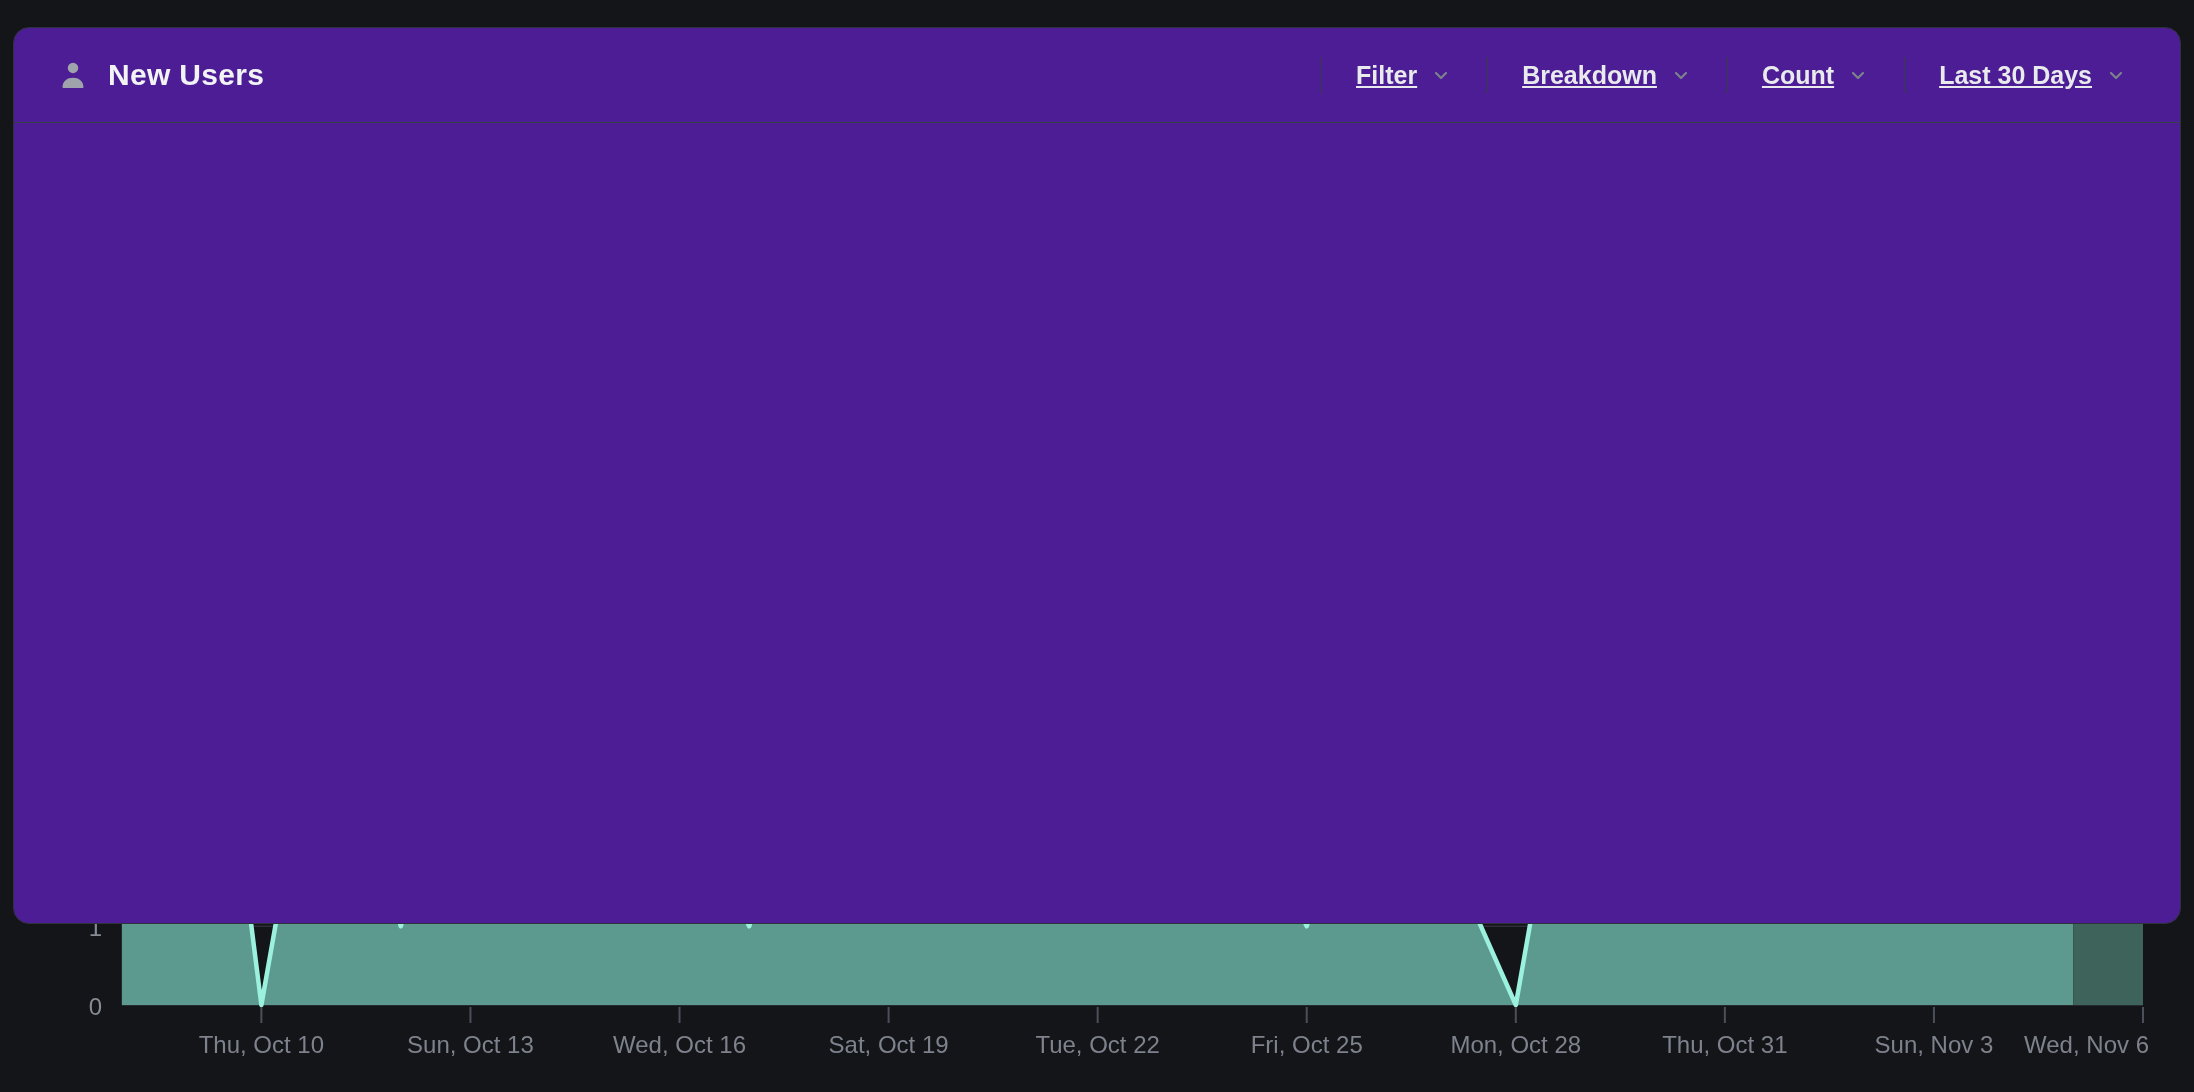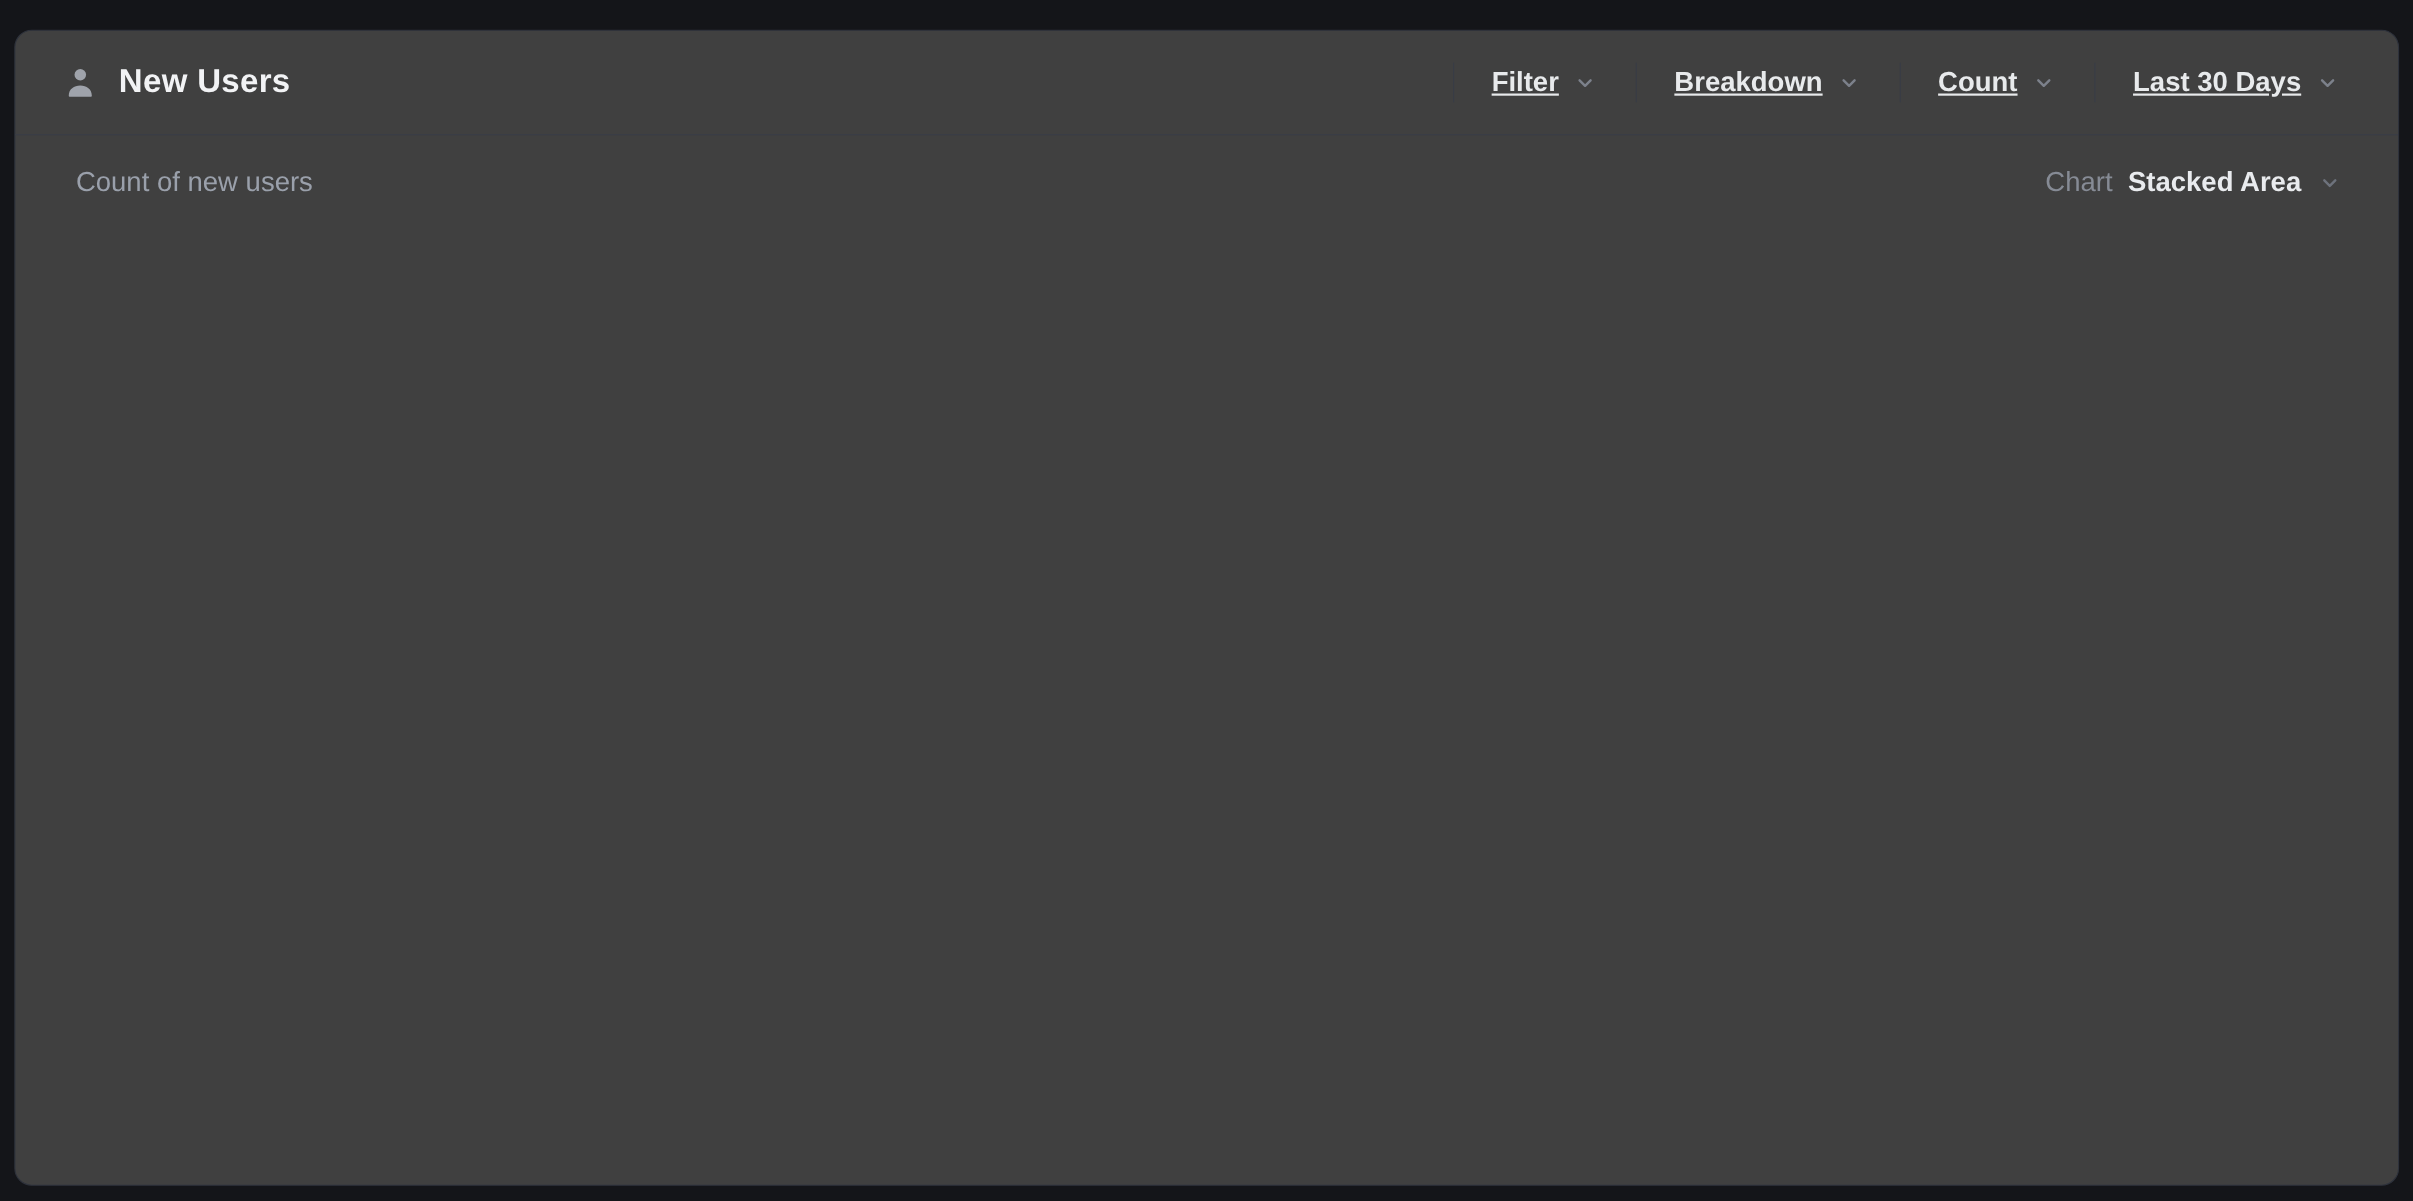--- a/index.html
+++ b/index.html
@@ -1,19 +1,19 @@
 <!DOCTYPE html>
 <html><head>
 <meta charset="utf-8">
 <style>
   * { margin:0; padding:0; box-sizing:border-box; }
   html,body { width:2194px; height:1092px; background:#141519; overflow:hidden;
               font-family:"Liberation Sans", sans-serif; }
-  .card { position:absolute; left:13px; top:27px; width:2168px; height:1051px;
-          background:#404040; border:1px solid #2e323c; border-radius:16px; }
+  .card { position:absolute; left:13px; top:27px; width:2168px; height:897px;
+          background:#4c1d95; border:1px solid #2e323c; border-radius:16px; }
   .card-header { position:absolute; top:0; left:0; right:0; height:95px;
                  display:flex; align-items:center; padding:0 46px 0 42px;
                  border-bottom:1px solid #3a3e48; }
   .title-wrap { display:flex; align-items:center; gap:18px; }
   .user-ic { width:34px; height:34px; display:block; }
   .card-title { font-size:30px; font-weight:700; color:#f2f3f5; letter-spacing:.3px; }
   .hdr-controls { margin-left:auto; display:flex; align-items:center; }
   .hdr-sep { width:1px; height:36px; background:#383c46; }
   .hdr-btn { display:flex; align-items:center; gap:12px; padding:0 34px;
              background:none; border:none; cursor:pointer;
@@ -125,23 +125,13 @@
       <div class="hdr-sep"></div>
       <button class="hdr-btn">
         <span class="lbl">Last 30 Days</span>
         <svg class="chev" viewBox="0 0 24 24">
             <polyline points="7,10 12,15 17,10" fill="none" stroke="#7c818b" stroke-width="2.2" stroke-linecap="round" stroke-linejoin="round"></polyline>
           </svg>
       </button>
     </div>
   </div>
 
-  <div class="sub-row">
-    <div class="metric-label">Count of new users</div>
-    <button class="chart-select">
-      <span class="dim">Chart</span>
-      <span class="val">Stacked Area</span>
-      <svg class="chev" viewBox="0 0 24 24">
-          <polyline points="7,10 12,15 17,10" fill="none" stroke="#6d727c" stroke-width="2.2" stroke-linecap="round" stroke-linejoin="round"></polyline>
-        </svg>
-    </button>
-  </div>
 </div>
 
 </body></html>

